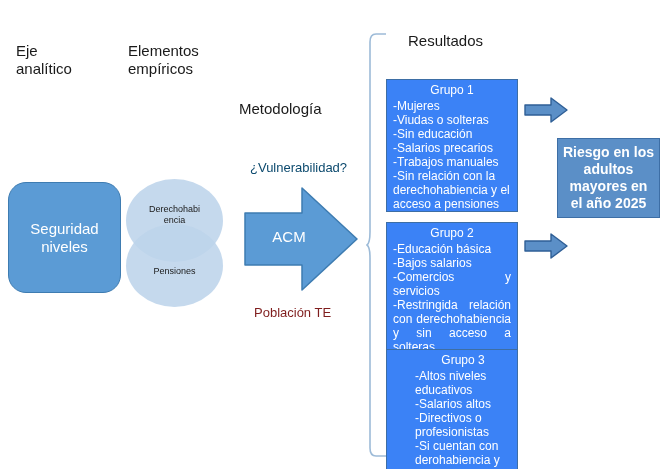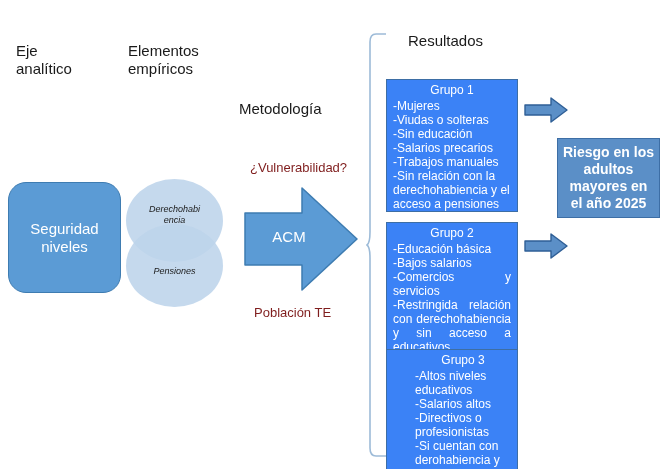--- a/index.html
+++ b/index.html
@@ -71,21 +71,20 @@
   #venn-bottom { top: 45px; }
   .venn-label {
     position: absolute;
     left: 0;
     width: 97px;
     text-align: center;
     color: #1a1a1a;
     font-size: 9px;
     line-height: 11px;
     white-space: pre-line;
-    font-style: italic;
   }
   #venn-label-top    { top: 25px; }
   #venn-label-bottom { top: 87px; }
 
   
   #acm-arrow {
     position: absolute;
     left: 244px;
     top: 186px;
     width: 114px;
@@ -101,21 +100,21 @@
     font-size: 15px;
     line-height: 18px;
     pointer-events: none;
   }
   #lbl-vulnerabilidad {
     position: absolute;
     left: 250px;
     top: 160px;
     width: 135px;
     font-size: 13px;
-    color: #7f1d1d;
+    color: #0c4a6e;
   }
   #lbl-poblacion {
     position: absolute;
     left: 254px;
     top: 305px;
     width: 120px;
     font-size: 13px;
     color: #7f1d1d;
   }
 
@@ -235,21 +234,21 @@
 -Salarios precarios
 -Trabajos manuales
 -Sin relación con la derechohabiencia y el acceso a pensiones</div>
   </div>
 
   <div class="group-box" id="group-2">
     <div class="group-title">Grupo 2</div>
     <div class="group-items justify">-Educación básica
 -Bajos salarios
 -Comercios y servicios
--Restringida relación con derechohabiencia y sin acceso a educativos</div>
+-Restringida relación con derechohabiencia y sin acceso a solteras</div>
   </div>
 
   <div class="group-box" id="group-3">
     <div class="group-title">Grupo 3</div>
     <div class="group-items">-Altos niveles educativos
 -Salarios altos
 -Directivos o profesionistas
 -Si cuentan con derohabiencia y acceso a pensiones</div>
   </div>
 

